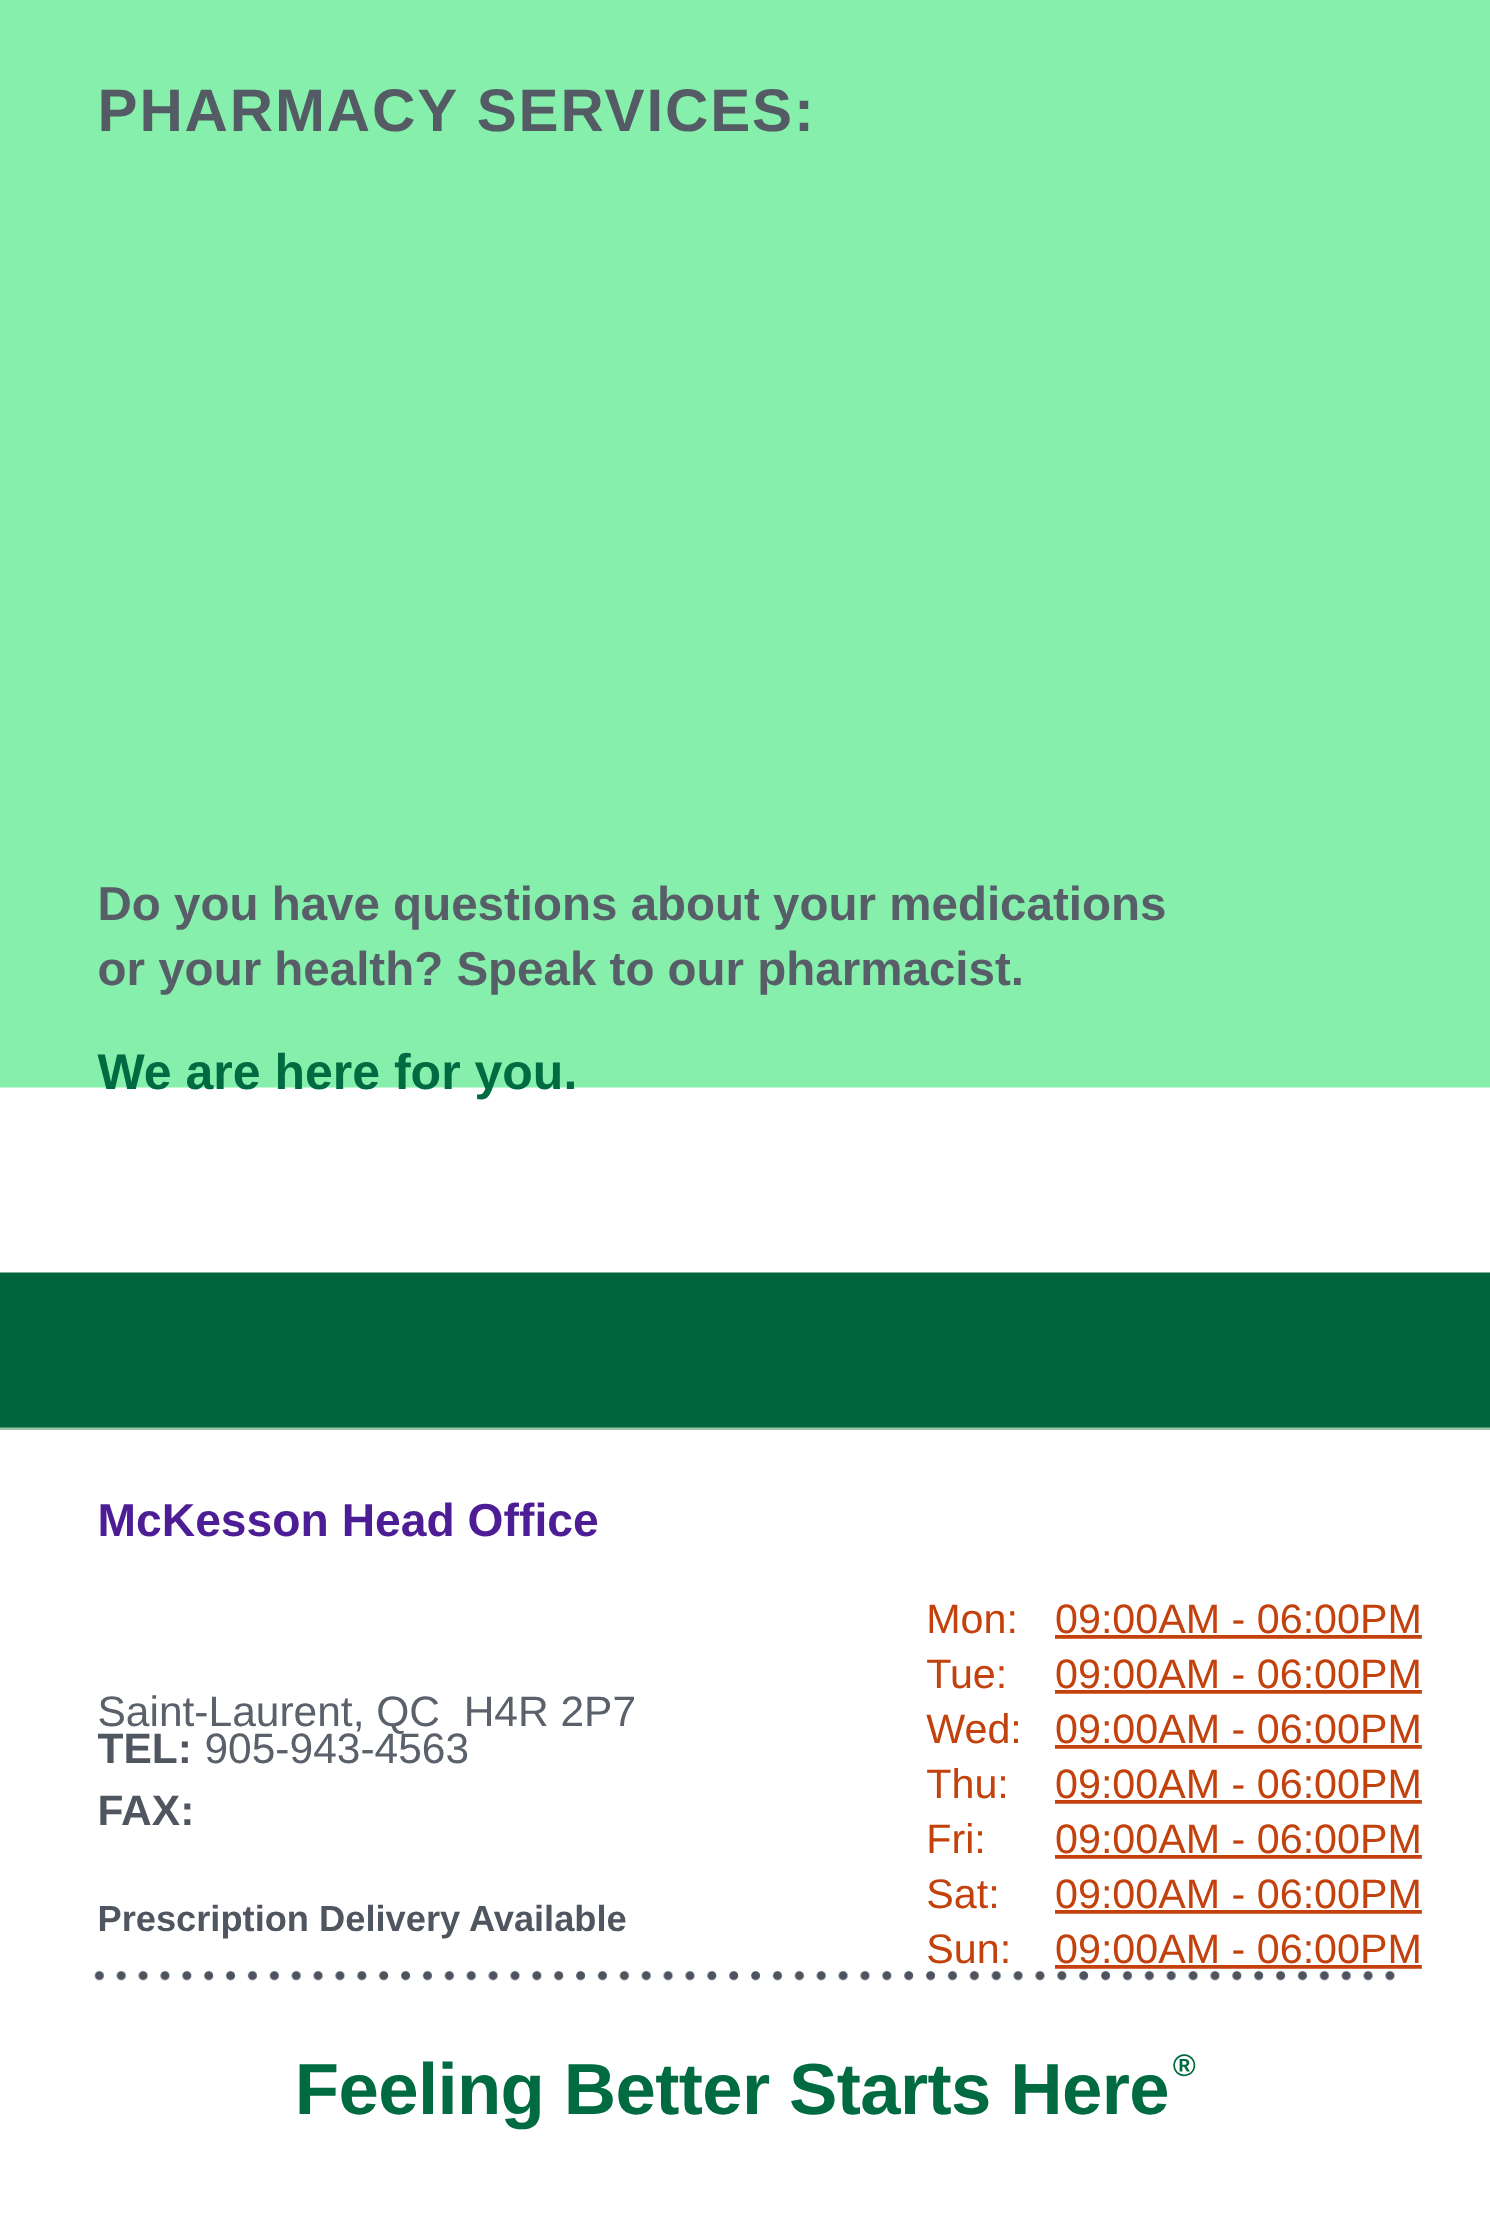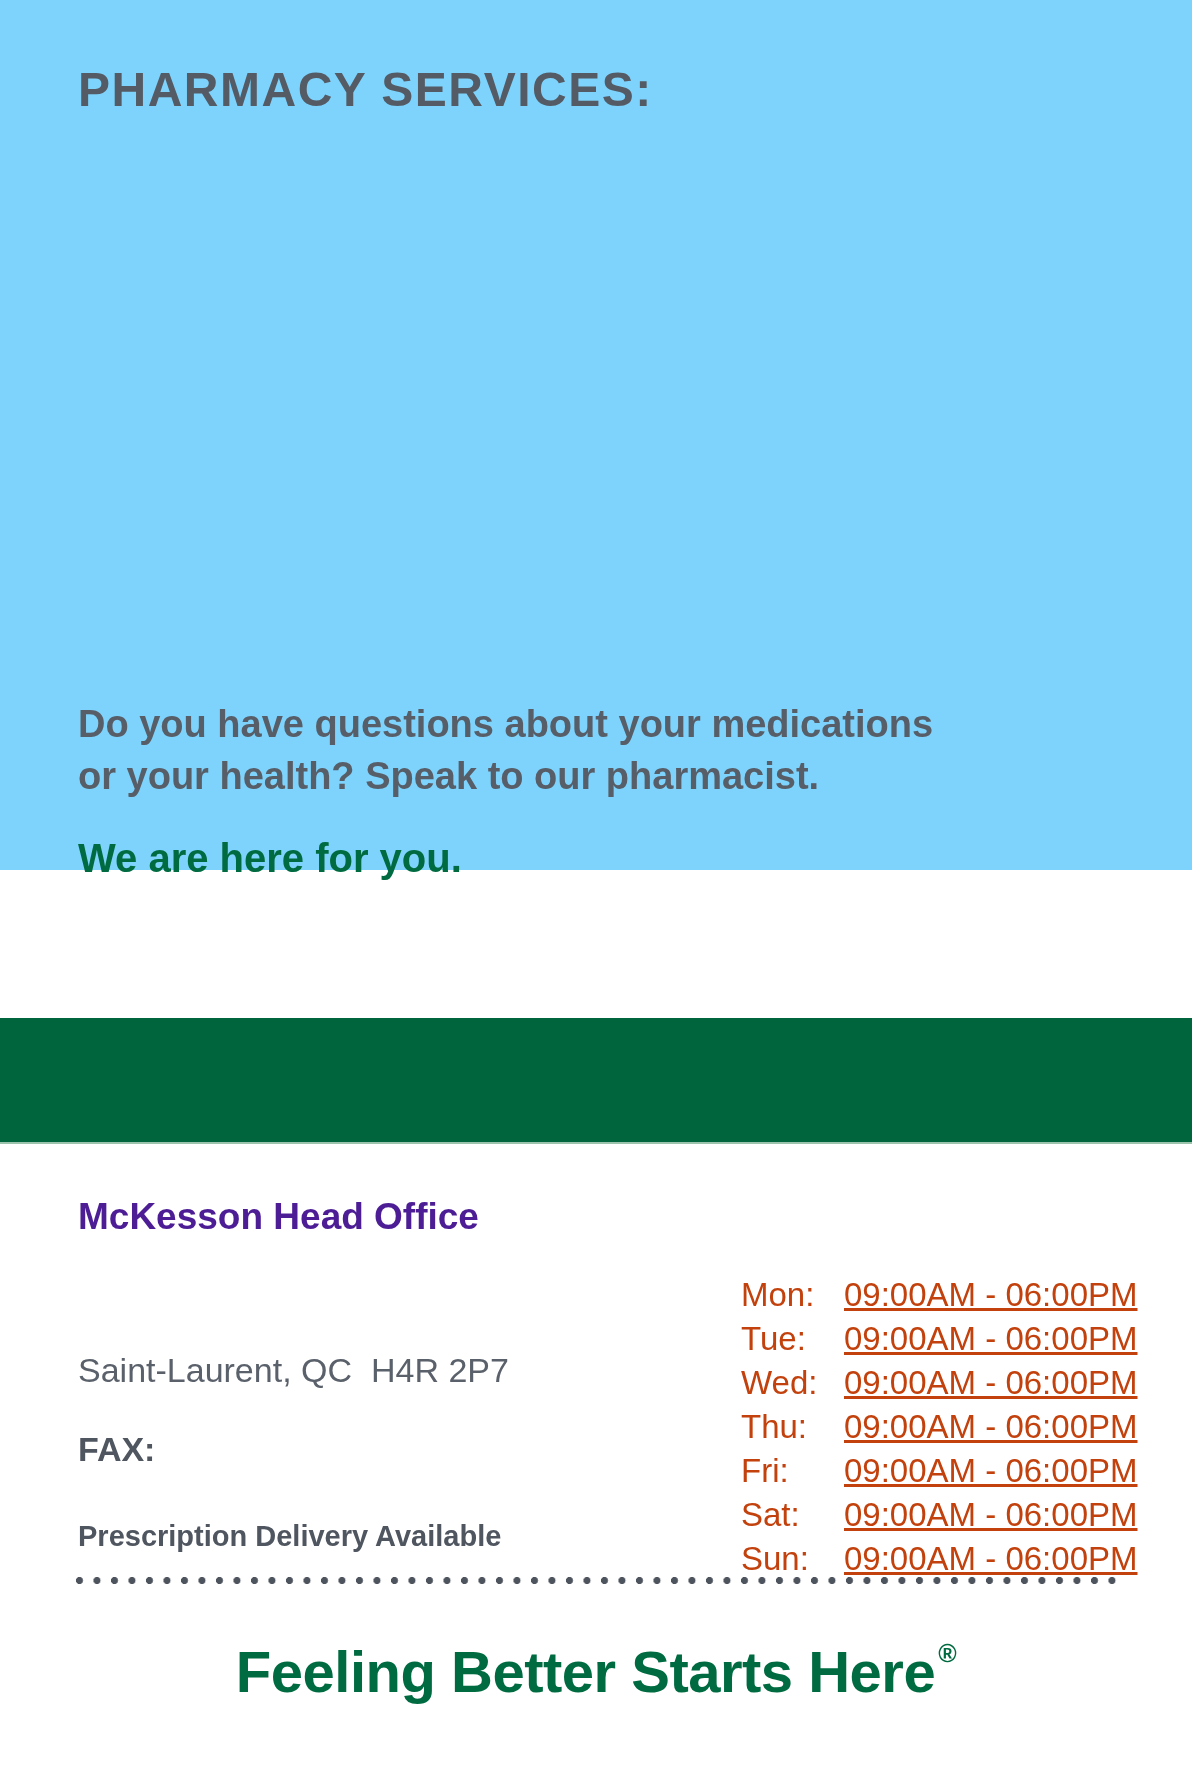--- a/index.html
+++ b/index.html
@@ -11,21 +11,21 @@
     background: #ffffff;
     font-family: "Liberation Sans", sans-serif;
     overflow: hidden;
   }
   
   .gray-panel {
     position: absolute;
     top: 0; left: 0;
     width: 1192px;
     height: 870px;
-    background: #7dd3fc;
+    background: #86efac;
   }
   .services-title {
     position: absolute;
     left: 78px;
     top: 62px;
     font-size: 48px;
     font-weight: bold;
     letter-spacing: 1.5px;
     color: #545b65;
   }
@@ -170,20 +170,23 @@
   </div>
 
   <div class="green-band"></div>
 
   <div class="contact-name">McKesson Head Office</div>
 
   <div class="address">
     <div>Saint-Laurent, QC  H4R 2P7</div>
   </div>
 
+  <div class="tel-line">
+    <span class="contact-label">TEL:</span><span>905-943-4563</span>
+  </div>
 
   <div class="fax-line">
     <span class="contact-label">FAX:</span><span></span>
   </div>
 
   <div class="delivery-note">Prescription Delivery Available</div>
 
   <div class="hours-list">
       <div class="hours-row">
         <span class="hours-day">Mon:</span>

